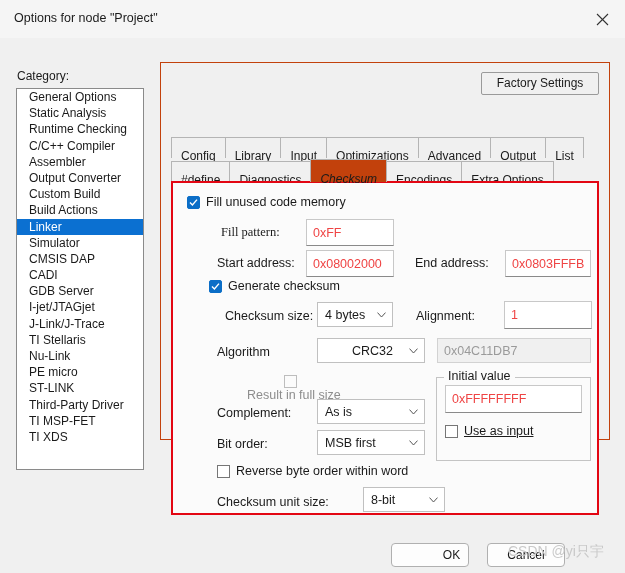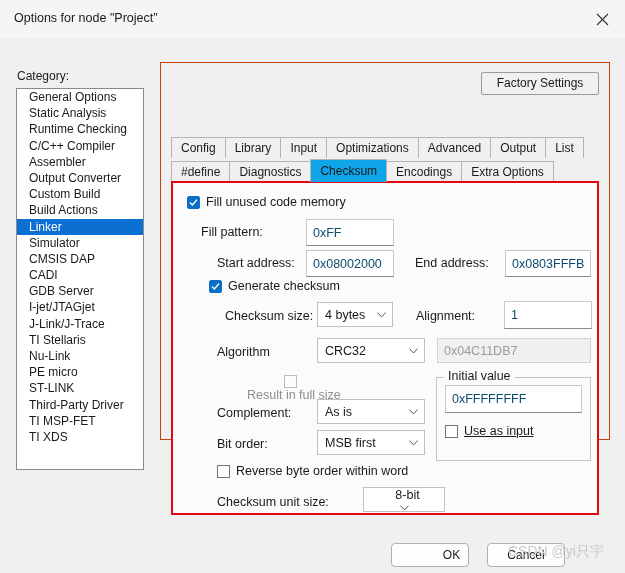--- a/index.html
+++ b/index.html
@@ -109,38 +109,39 @@
     position: absolute;
     left: 10px;
     display: flex;
     align-items: flex-end;
   }
   #tabs-row1 { top: 74px; }
   #tabs-row2 { top: 96px; }
   .tab {
     height: 21px;
     line-height: 20px;
-    padding: 0 9px;
+    padding: 8px 9px;
     font-size: 12px;
     color: #1a1a1a;
     background: #f0f0f0;
     border: 1px solid #b4b4b4;
     border-bottom: none;
     margin-right: -1px;
     white-space: nowrap;
     cursor: default;
     box-sizing: border-box;
   }
   .tab.active {
-    background: #0ea5e9;
+    background: #c2410c;
     border-color: #b4b4b4;
     height: 23px;
     line-height: 22px;
     position: relative;
     z-index: 3;
+    font-style: italic;
   }
 
   
   #checksum-panel {
     position: absolute;
     left: 10px; top: 118px;
     width: 428px; height: 334px;
     background: #fbfbfb;
     border: 2px solid #e30613;
     box-sizing: border-box;
@@ -154,21 +155,21 @@
   }
 
   .txtbox {
     position: absolute;
     background: #ffffff;
     border: 1px solid #c8c8c8;
     border-bottom-color: #8a8a8a;
     box-sizing: border-box;
     font-family: "Liberation Sans", sans-serif;
     font-size: 12.5px;
-    color: #0c4a6e;
+    color: #ef4444;
     padding-left: 6px;
     display: flex;
     align-items: center;
     cursor: text;
   }
   .txtbox.readonly {
     background: #f0f0f0;
     color: #9a9a9a;
     border-color: #d2d2d2;
     border-bottom-color: #d2d2d2;
@@ -344,21 +345,21 @@
 
     <div class="chk checked" style="left:14px; top:12px;">
       <span class="box">
         <svg width="9" height="9" viewBox="0 0 9 9">
             <polyline points="1,4.6 3.4,7 8,1.6" fill="none" stroke="#fff" stroke-width="1.4"></polyline>
           </svg>
       </span>
       <span class="lbl">Fill unused code memory</span>
     </div>
 
-    <div class="row-label" style="left:28px; top:42px;">Fill pattern:</div>
+    <div class="row-label" style="left:48px; top:42px;font-family:Liberation Serif, serif;">Fill pattern:</div>
     <div class="txtbox" style="left:133px; top:36px; width:88px; height:27px;">0xFF</div>
 
     <div class="row-label" style="left:44px; top:73px;">Start address:</div>
     <div class="txtbox" style="left:133px; top:67px; width:88px; height:27px;">0x08002000</div>
 
     <div class="row-label" style="left:242px; top:73px;">End address:</div>
     <div class="txtbox" style="left:332px; top:67px; width:86px; height:27px;">0x0803FFFB</div>
 
     <div class="chk checked" style="left:36px; top:96px;text-align:center;">
       <span class="box">
@@ -376,21 +377,21 @@
         <svg width="9" height="6" viewBox="0 0 9 6">
             <polyline points="0.5,0.6 4.5,5 8.5,0.6" fill="none" stroke="#555" stroke-width="1"></polyline>
           </svg>
       </span>
     </div>
 
     <div class="row-label" style="left:243px; top:126px;">Alignment:</div>
     <div class="txtbox" style="left:331px; top:118px; width:88px; height:28px;">1</div>
 
     <div class="row-label" style="left:44px; top:162px;">Algorithm</div>
-    <div class="combo" style="left:144px; top:155px; width:108px; height:25px;">
+    <div class="combo" style="left:144px; top:155px; width:108px; height:25px;padding-left:27px;">
       <span class="combo-text">CRC32</span>
       <span class="chev">
         <svg width="9" height="6" viewBox="0 0 9 6">
             <polyline points="0.5,0.6 4.5,5 8.5,0.6" fill="none" stroke="#555" stroke-width="1"></polyline>
           </svg>
       </span>
     </div>
     <div class="txtbox readonly" style="left:264px; top:155px; width:154px; height:25px;">0x04C11DB7</div>
 
     <div class="chk disabled" style="left:68px; top:192px;flex-direction:column;">
@@ -425,21 +426,21 @@
           </svg>
       </span>
     </div>
 
     <div class="chk" style="left:44px; top:281px;">
       <span class="box"></span>
       <span class="lbl">Reverse byte order within word</span>
     </div>
 
     <div class="row-label" style="left:44px; top:312px;">Checksum unit size:</div>
-    <div class="combo" style="left:190px; top:304px; width:82px; height:25px;flex-direction:column;">
+    <div class="combo" style="left:190px; top:304px; width:82px; height:25px;">
       <span class="combo-text">8-bit</span>
       <span class="chev">
         <svg width="9" height="6" viewBox="0 0 9 6">
             <polyline points="0.5,0.6 4.5,5 8.5,0.6" fill="none" stroke="#555" stroke-width="1"></polyline>
           </svg>
       </span>
     </div>
 
   </div>
 </div>

